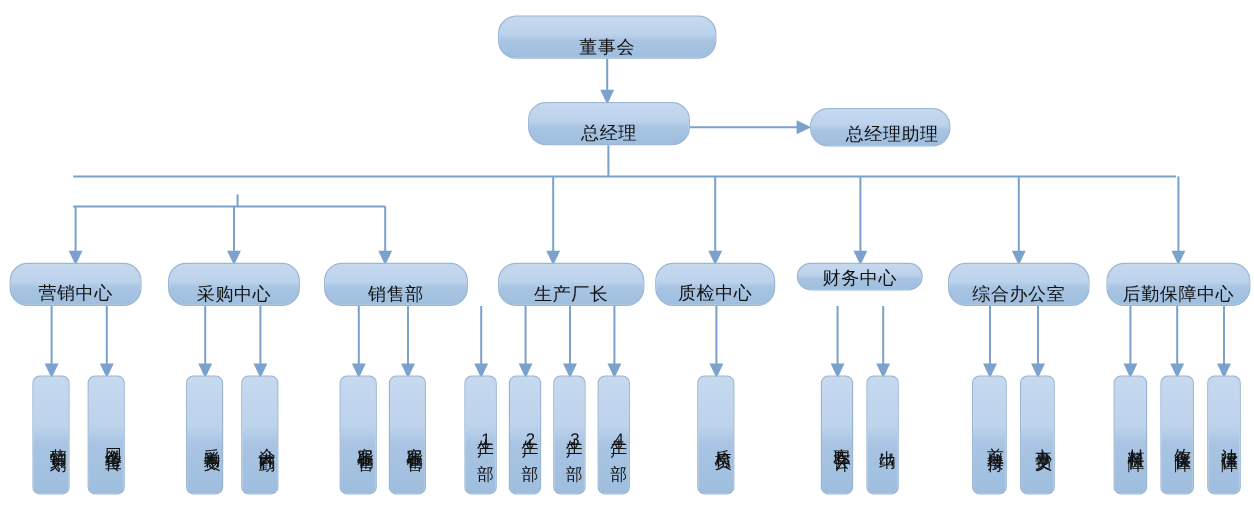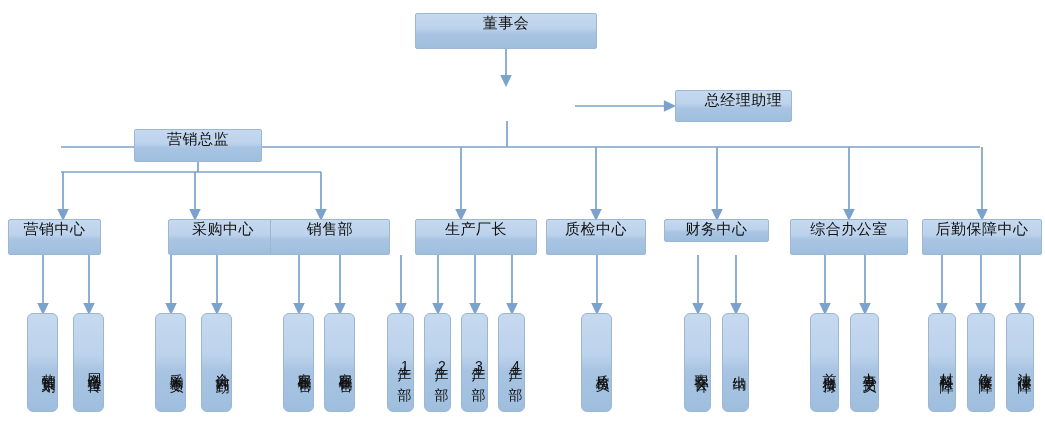--- a/index.html
+++ b/index.html
@@ -19,26 +19,26 @@
     position: absolute;
     left: 0;
     top: 0;
     width: 1045px;
     height: 430px;
     pointer-events: none;
   }
   .node {
     position: absolute;
     box-sizing: border-box;
-    border-radius: 2px;
+    border-radius: 15px;
     border: 1px solid #9bb7d4;
     background: linear-gradient(to bottom, #c5d9ef 0%, #bdd3ec 42%, #a8c4e2 58%, #9fbede 100%);
     color: #111111;
     display: flex;
-    align-items: flex-start;
+    align-items: flex-end;
     justify-content: center;
     text-align: center;
     line-height: 1.15;
   }
   .node.h {
     font-size: 15px;
     letter-spacing: 0.5px;
   }
   .node.v {
     font-size: 14px;
@@ -95,43 +95,43 @@
         <path d="M942,255 L942,309" marker-end="url(#arrowhead)"></path>
         <path d="M981,255 L981,309" marker-end="url(#arrowhead)"></path>
         <path d="M1020,255 L1020,309" marker-end="url(#arrowhead)"></path>
       </g>
   </svg>
 
   <div class="node h" style="left: 415px; top: 13px; width: 182px; height: 36px;">
       <span>董事会</span>
     </div>
 
+  <div class="node h" style="left: 440px; top: 85px; width: 135px; height: 36px;">
+      <span>总经理</span>
+    </div>
 
   <div class="node h" style="left: 675px; top: 90px; width: 117px; height: 32px; padding-left: 20px;">
       <span>总经理助理</span>
     </div>
 
-  <div class="node h" style="left: 134px; top: 129px; width: 128px; height: 33px;">
-      <span>营销总监</span>
-    </div>
 
   <div id="departments-layer">
-      <div class="node h" style="left: 8px; top: 219px; width: 93px; height: 36px;">
+      <div class="node h" style="left: 8px; top: 219px; width: 110px; height: 36px; font-family: Liberation Mono, monospace;">
         <span>营销中心</span>
       </div>
-      <div class="node h" style="left: 140px; top: 219px; width: 110px; height: 36px; margin-left: 28px;">
+      <div class="node h" style="left: 140px; top: 219px; width: 110px; height: 36px;">
         <span>采购中心</span>
       </div>
       <div class="node h" style="left: 270px; top: 219px; width: 120px; height: 36px;">
         <span>销售部</span>
       </div>
       <div class="node h" style="left: 400px; top: 219px; width: 122px; height: 36px; margin-left: 15px;">
         <span>生产厂长</span>
       </div>
-      <div class="node h" style="left: 546px; top: 219px; width: 100px; height: 36px;">
+      <div class="node h" style="left: 546px; top: 219px; width: 100px; height: 36px; font-family: Liberation Serif, serif;">
         <span>质检中心</span>
       </div>
       <div class="node h" style="left: 664px; top: 219px; width: 105px; height: 23px;">
         <span>财务中心</span>
       </div>
       <div class="node h" style="left: 790px; top: 219px; width: 118px; height: 36px;">
         <span>综合办公室</span>
       </div>
       <div class="node h" style="left: 922px; top: 219px; width: 120px; height: 36px;">
         <span>后勤保障中心</span>

